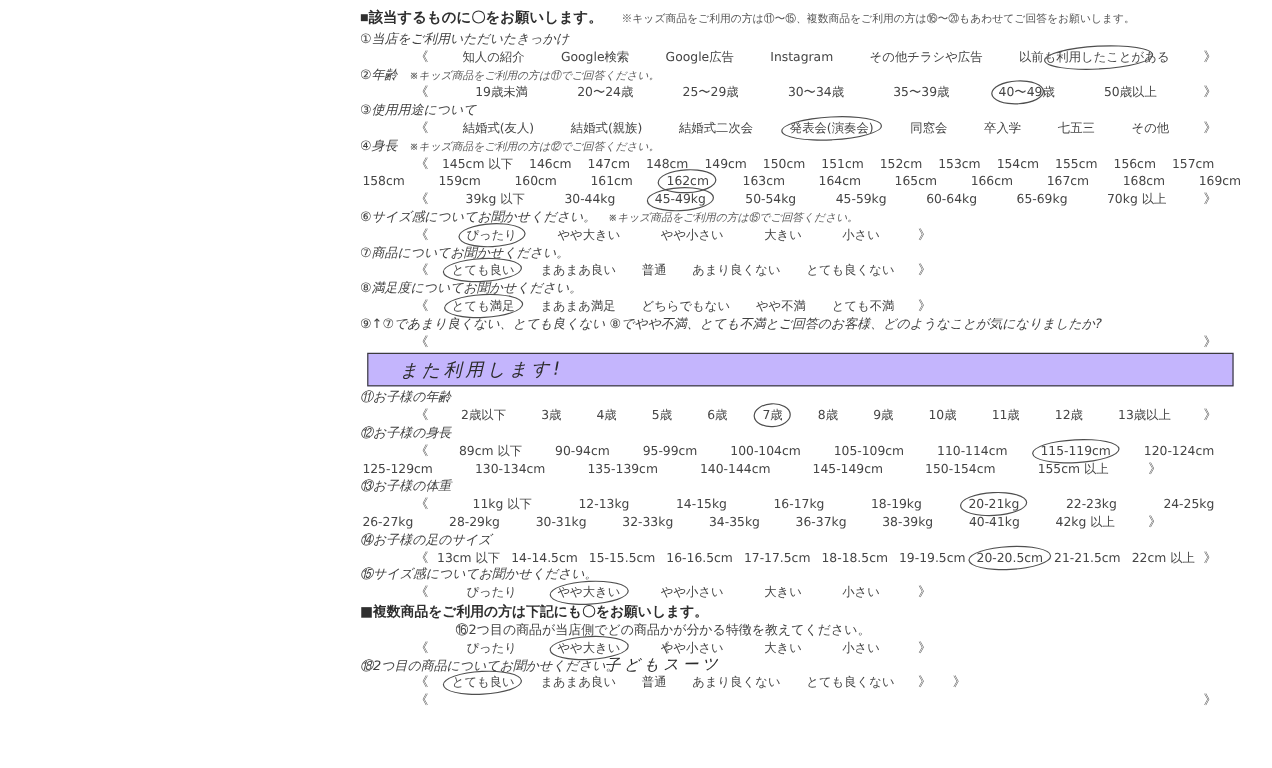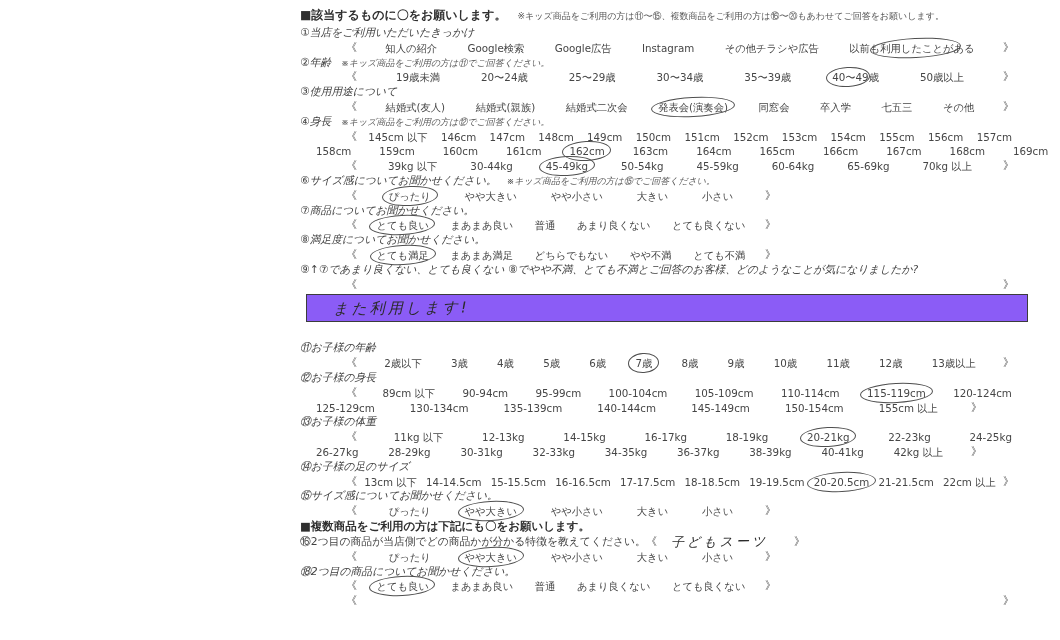--- a/index.html
+++ b/index.html
@@ -5,53 +5,53 @@
   html,body{margin:0;padding:0;}
   body{
     width:1060px;height:640px;overflow:hidden;background:#ffffff;
     font-family:"DejaVu Sans","Liberation Sans",sans-serif;
     color:#3d3d3d;
   }
   #scan-page{
     position:absolute;left:300px;top:6px;width:748px;height:634px;
     overflow:hidden;
   }
-  .hdr{height:20px;line-height:16px;white-space:nowrap;}
+  .hdr{height:20px;line-height:16px;white-space:nowrap;font-family:Liberation Mono, monospace;}
   .hdr .main{font-size:12px;font-weight:bold;color:#2f2f2f;}
   .hdr .note{font-size:9px;color:#555;margin-left:6px;}
   .row{height:14.8px;line-height:14.8px;white-space:nowrap;}
   .q-label{font-size:10.8px;color:#414141;font-style:italic;}
   .q-label .note{font-size:9px;color:#5a5a5a;margin-left:10px;text-align:right;}
   .sec-hdr{height:16px;line-height:15px;font-size:11.5px;font-weight:bold;color:#2f2f2f;}
   .opts{display:flex;justify-content:space-between;align-items:center;
         margin-left:46px;font-size:10.3px;color:#454545;}
   .opts.wide{width:668px;}
   .opts.narrow{width:430px;}
-  .opts.cont{margin-left:14px;gap:24px;}
+  .opts.cont{margin-left:0;gap:24px;}
   .bracket{font-size:11px;color:#4a4a4a;}
   .opt{position:relative;display:inline-block;padding:0 2px;}
   .circled::after{
     content:"";position:absolute;left:-5px;right:-5px;top:-3px;bottom:-2px;
     border:1.4px solid #4f4f4f;border-radius:50%;
     transform:rotate(-3deg);pointer-events:none;
   }
   .circled.c-mid::after{left:18%;right:12%;}
   .circled.c-left::after{left:-4px;right:22%;}
   .freebox{
-    margin:2px 0 19px 6px;width:720px;height:26px;
-    border:1.5px solid #3c3c3c;background:#8b5cf6;
+    margin:2px 0 2px 6px;width:720px;height:26px;
+    border:1.5px solid #3c3c3c;background:#c4b5fd;
     display:flex;align-items:center;
   }
   .hand{
     font-style:italic;letter-spacing:3px;color:#2b2b2b;
     transform:rotate(-0.6deg);display:inline-block;
   }
   .hand.big{font-size:15px;margin-left:26px;}
   .hand.inline{font-size:13px;margin:0 14px;}
-  .inline-row{display:flex;align-items:center;font-size:10.8px;color:#414141;}
+  .inline-row{display:flex;align-items:center;font-size:10.8px;color:#414141;flex-direction:column;}
   .inline-row .tail{margin-left:auto;}
 </style>
 </head>
 <body>
 
 <div id="scan-page">
   <div class="hdr">
     <span class="main">■該当するものに〇をお願いします。</span>
     <span class="note">※キッズ商品をご利用の方は⑪〜⑮、複数商品をご利用の方は⑯〜⑳もあわせてご回答をお願いします。</span>
   </div>

